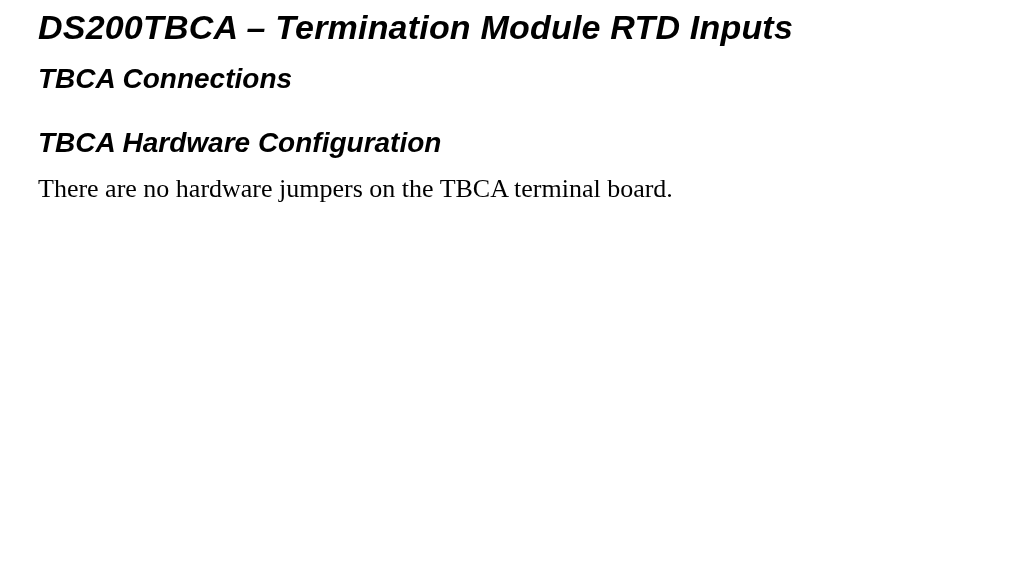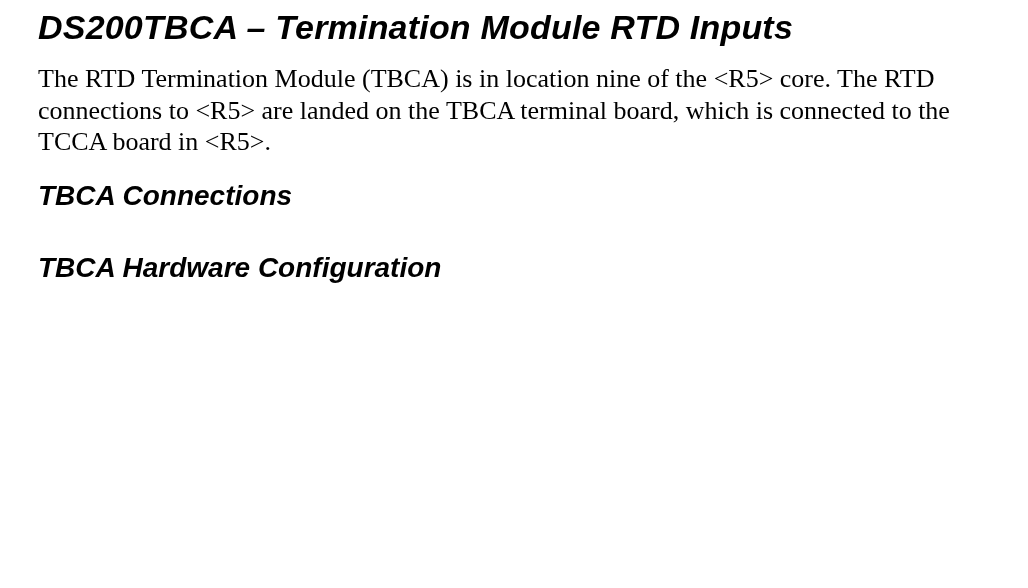--- a/index.html
+++ b/index.html
@@ -37,33 +37,33 @@
     }
     .def {
       font-size: 26px;
       line-height: 1.22;
       margin: 0 0 18px 0;
     }
     .def .label {
       font-weight: 700;
     }
     .last-h2 {
-      margin-top: 40px;
+      margin-top: 32px;
     }
   </style>
 </head>
 <body>
 
 <div class="page">
 
   <h1 class="h1">DS200TBCA – Termination Module RTD Inputs</h1>
 
-  <p class="p">The RTD Termination Module (TBCA) is in location nine of the &lt;R5&gt; core. The RTD connections to &lt;R5&gt; are landed on the TBCA terminal board, which is connected to the TCCA board in &lt;R5&gt;.</p>
 
   <h2 class="h2">TBCA Connections</h2>
 
 
 
 
   <h2 class="h2 last-h2">TBCA Hardware Configuration</h2>
 
+  <p class="p">There are no hardware jumpers on the TBCA terminal board.</p>
 
 </div>
 
 </body></html>

